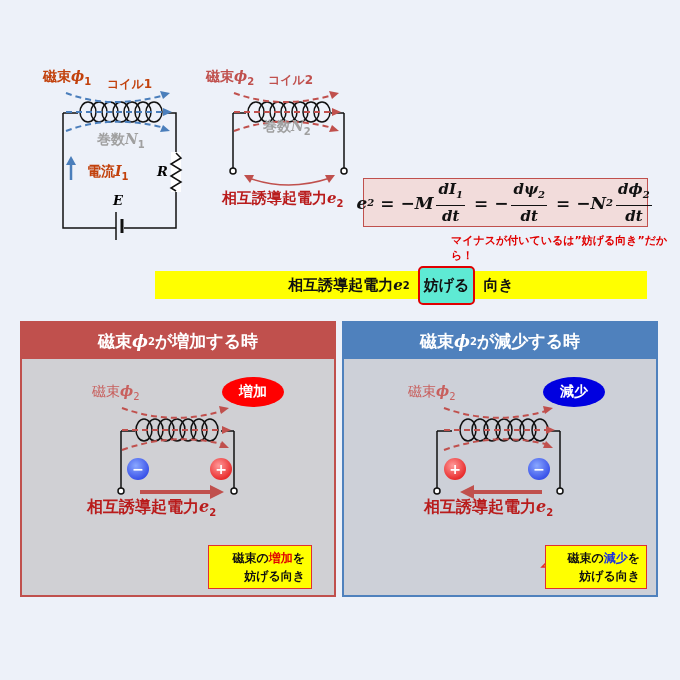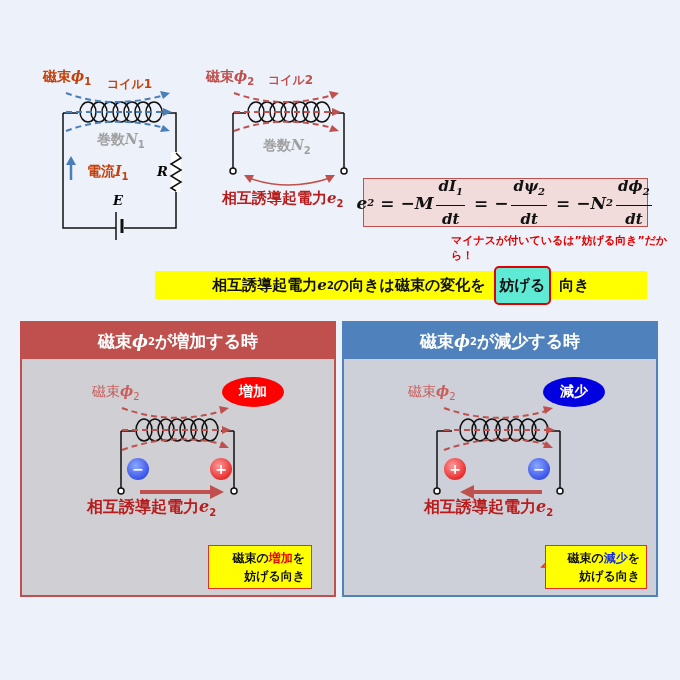--- a/index.html
+++ b/index.html
@@ -4,21 +4,21 @@
 <style>
   html, body { margin: 0; padding: 0; }
   body { width: 680px; height: 680px; background: #edf1f9; position: relative; overflow: hidden; font-family: "DejaVu Sans", sans-serif; }
   .abs { position: absolute; }
   .lbl-blue { color: #c2410c; font-weight: bold; font-size: 14px; margin-left: 9px; }
   .lbl-red { color: #c0504d; font-weight: bold; font-size: 14px; }
   .lbl-gray { color: #a0a0a0; font-weight: bold; font-size: 14px; }
   .italic { font-family: "DejaVu Serif", serif; font-style: italic; font-weight: bold; }
   sub { font-size: 10px; }
   .formula-box { left: 363px; top: 178px; width: 283px; height: 47px; background: #f2dcdb; border: 1px solid #c0504d; display: flex; align-items: center; justify-content: center; font-family: "DejaVu Serif", serif; font-weight: bold; font-style: italic; font-size: 17px; color: #111; }
-  .frac { display: inline-flex; flex-direction: column; align-items: center; vertical-align: middle; margin: 0 3px; font-size: 15px; line-height: 26px; }
+  .frac { display: inline-flex; flex-direction: column; align-items: center; vertical-align: middle; margin: 0 3px; font-size: 15px; line-height: 21px; }
   .frac .num { border-bottom: 1.5px solid #111; padding: 0 2px; }
   .note { left: 451px; top: 233px; color: #e00000; font-size: 11px; font-weight: bold; }
   .banner { left: 155px; top: 271px; width: 492px; height: 28px; background: #ffff00; display: flex; align-items: center; justify-content: center; font-size: 15px; font-weight: bold; color: #111; }
   .banner .boxed { border: 2px solid #e00000; border-radius: 5px; padding: 8px 4px; margin: 0 8px; background: #5eead4; }
   .panel { top: 321px; width: 316px; height: 276px; border: 2px solid; box-sizing: border-box; background: #d0d0d4; }
   .panel.left { left: 20px; border-color: #c0504d; }
   .panel.right { left: 342px; border-color: #4f81bd; background: #cdd0d8; }
   .panel-head { height: 36px; display: flex; align-items: center; justify-content: center; color: #fff; font-weight: bold; font-size: 17px; }
   .panel.left .panel-head { background: #c0504d; }
   .panel.right .panel-head { background: #4f81bd; }
@@ -103,21 +103,21 @@
   </div>
   <div class="abs italic" style="left:157px;top:164px;font-size:13px">R</div>
   <div class="abs italic" style="left:113px;top:193px;font-size:13px">E</div>
 </div>
 
 <div>
   <div class="abs lbl-red" style="left:206px;top:68px">
     <span>磁束</span><span class="italic">ϕ</span><sub>2</sub>
   </div>
   <div class="abs lbl-red" style="left:268px;top:72px;font-size:12px">コイル2</div>
-  <div class="abs lbl-gray" style="left:263px;top:137px">
+  <div class="abs lbl-gray" style="left:263px;top:118px">
     <span>巻数</span><span class="italic">N</span><sub>2</sub>
   </div>
   <div class="abs emf-red" style="left:222px;top:189px">
     <span>相互誘導起電力</span><span class="italic">e</span><sub>2</sub>
   </div>
 </div>
 
 <div class="abs formula-box">
   <span>e</span>
     <sub>2</sub>
@@ -140,21 +140,20 @@
       <span class="num"><span>dϕ</span><sub>2</sub></span>
       <span>dt</span>
     </span>
 </div>
 <div class="abs note">マイナスが付いているは”妨げる向き”だから！</div>
 
 <div class="abs banner">
   <span>相互誘導起電力</span>
     <span class="italic">e</span>
     <sub>2</sub>
-    <span>の向きは磁束の変化を</span>
   <span class="boxed">妨げる</span>
   <span>向き</span>
 </div>
 
 <div class="abs panel left">
   <div class="panel-head">
     <span>磁束</span>
       <span class="italic">ϕ</span>
       <sub>2</sub>
       <span>が増加する時</span>

